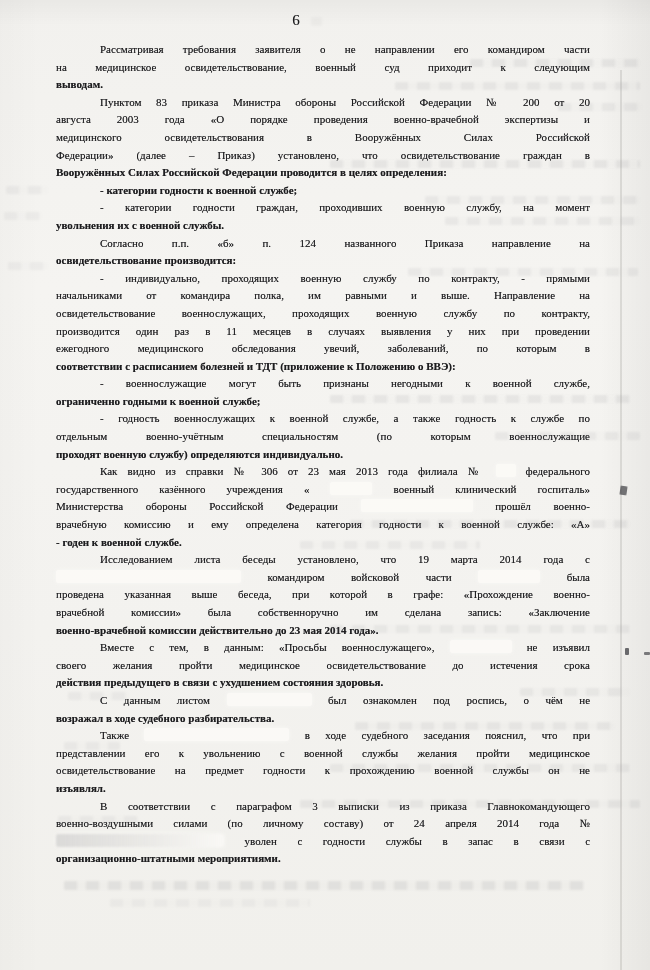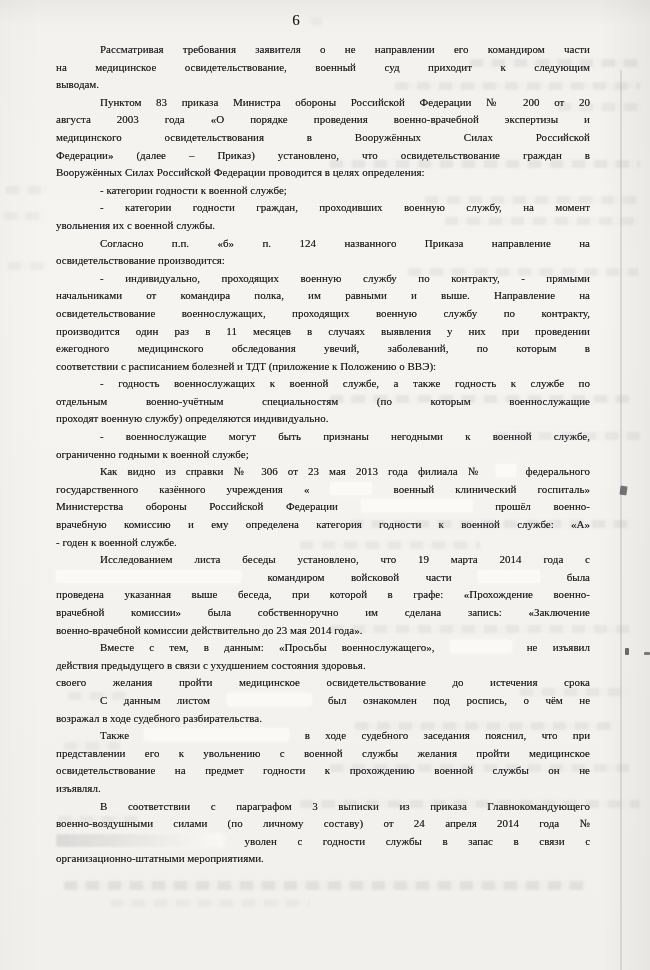--- a/index.html
+++ b/index.html
@@ -32,21 +32,21 @@
     line-height: 17.6px;
     text-shadow: 0 0 0.5px rgba(25,25,30,0.6);
   }
   .para { margin: 0; }
   .line {
     height: 17.6px;
     text-align: justify;
     text-align-last: justify;
     overflow: visible;
   }
-  .line.last { text-align-last: left; }
+  .line.last { text-align-last: left; font-weight: bold; }
   .line.indent { text-indent: 44px; }
   .gap {
     display: inline-block;
     height: 13px;
     vertical-align: -2px;
     background: rgba(251,250,247,0.85);
     box-shadow: 0 0 4px rgba(251,250,247,0.9);
     border-radius: 2px;
   }
   .gap.smudge {
@@ -112,46 +112,46 @@
       </div>
       <div class="para">
         <div class="line indent"><span>- индивидуально, проходящих военную службу по контракту, - прямыми</span></div>
         <div class="line"><span>начальниками от командира полка, им равными и выше. Направление на</span></div>
         <div class="line"><span>освидетельствование военнослужащих, проходящих военную службу по контракту,</span></div>
         <div class="line"><span>производится один раз в 11 месяцев в случаях выявления у них при проведении</span></div>
         <div class="line"><span>ежегодного медицинского обследования увечий, заболеваний, по которым в</span></div>
         <div class="line last"><span>соответствии с расписанием болезней и ТДТ (приложение к Положению о ВВЭ):</span></div>
       </div>
       <div class="para">
+        <div class="line indent"><span>- военнослужащие могут быть признаны негодными к военной службе,</span></div>
+        <div class="line last"><span>ограниченно годными к военной службе;</span></div>
+      </div>
+      <div class="para">
         <div class="line indent"><span>- годность военнослужащих к военной службе, а также годность к службе по</span></div>
         <div class="line"><span>отдельным военно-учётным специальностям (по которым военнослужащие</span></div>
         <div class="line last"><span>проходят военную службу) определяются индивидуально.</span></div>
-      </div>
-      <div class="para">
-        <div class="line indent"><span>- военнослужащие могут быть признаны негодными к военной службе,</span></div>
-        <div class="line last"><span>ограниченно годными к военной службе;</span></div>
       </div>
       <div class="para">
         <div class="line indent"><span>Как видно из справки № 306 от 23 мая 2013 года филиала №</span> <span class="gap" style="width: 20px;"></span> <span>федерального</span></div>
         <div class="line"><span>государственного казённого учреждения «</span> <span class="gap" style="width: 42px;"></span> <span>военный клинический госпиталь»</span></div>
         <div class="line"><span>Министерства обороны Российской Федерации</span> <span class="gap" style="width: 112px;"></span> <span>прошёл военно-</span></div>
         <div class="line"><span>врачебную комиссию и ему определена категория годности к военной службе: «А»</span></div>
         <div class="line last"><span>- годен к военной службе.</span></div>
       </div>
       <div class="para">
         <div class="line indent"><span>Исследованием листа беседы установлено, что 19 марта 2014 года с</span></div>
         <div class="line"><span class="gap" style="width: 185px;"></span> <span>командиром войсковой части</span> <span class="gap" style="width: 62px;"></span> <span>была</span></div>
         <div class="line"><span>проведена указанная выше беседа, при которой в графе: «Прохождение военно-</span></div>
         <div class="line"><span>врачебной комиссии» была собственноручно им сделана запись: «Заключение</span></div>
         <div class="line last"><span>военно-врачебной комиссии действительно до 23 мая 2014 года».</span></div>
       </div>
       <div class="para">
         <div class="line indent"><span>Вместе с тем, в данным: «Просьбы военнослужащего»,</span> <span class="gap" style="width: 62px;"></span> <span>не изъявил</span></div>
+        <div class="line"><span>своего желания пройти медицинское освидетельствование до истечения срока</span></div>
         <div class="line last"><span>действия предыдущего в связи с ухудшением состояния здоровья.</span></div>
-        <div class="line"><span>своего желания пройти медицинское освидетельствование до истечения срока</span></div>
       </div>
       <div class="para">
         <div class="line indent"><span>С данным листом</span> <span class="gap" style="width: 85px;"></span> <span>был ознакомлен под роспись, о чём не</span></div>
         <div class="line last"><span>возражал в ходе судебного разбирательства.</span></div>
       </div>
       <div class="para">
         <div class="line indent"><span>Также</span> <span class="gap" style="width: 145px;"></span> <span>в ходе судебного заседания пояснил, что при</span></div>
         <div class="line"><span>представлении его к увольнению с военной службы желания пройти медицинское</span></div>
         <div class="line"><span>освидетельствование на предмет годности к прохождению военной службы он не</span></div>
         <div class="line last"><span>изъявлял.</span></div>

